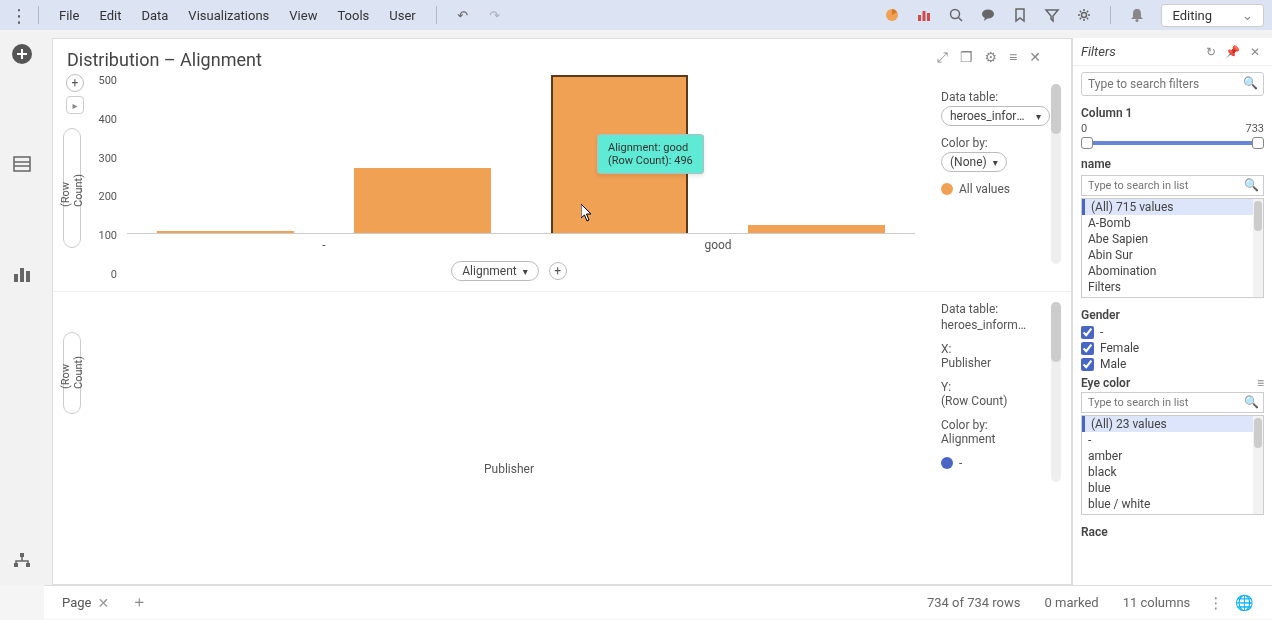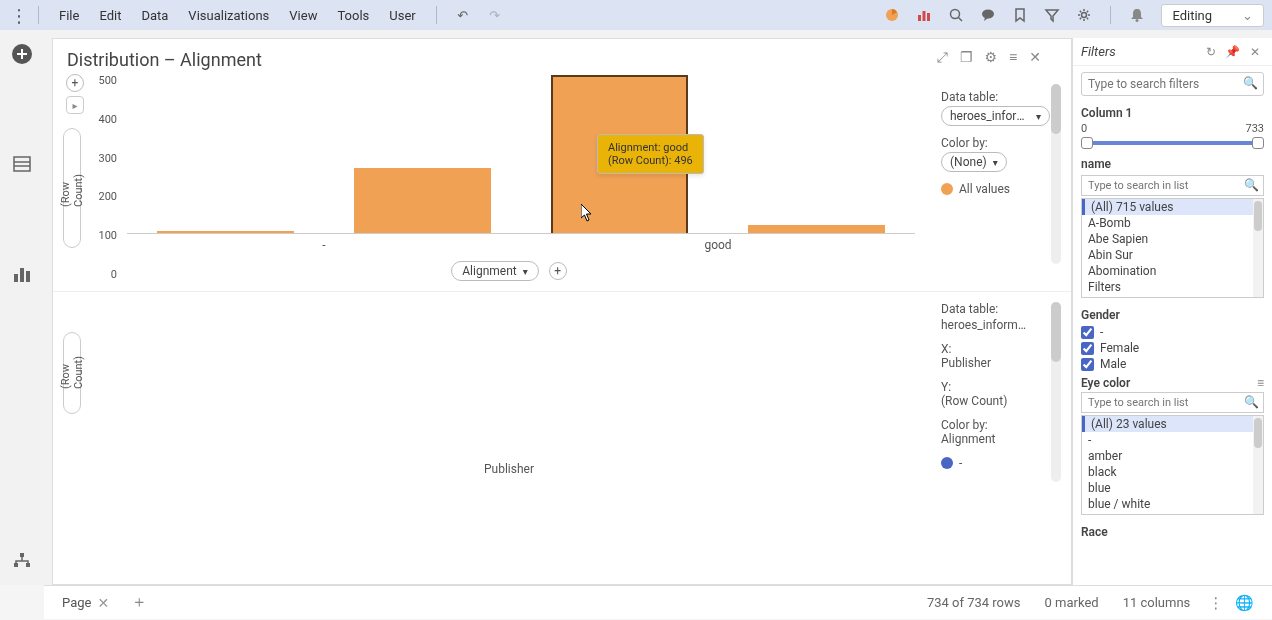--- a/index.html
+++ b/index.html
@@ -34,21 +34,21 @@
 .y-ticks { position:absolute; left:0; top:0; bottom:0; width:36px; display:flex; flex-direction:column; justify-content:space-between; font-size:11px; color:#555; text-align:right; padding-right:6px;}
 .bar-slot { flex:1; display:flex; justify-content:center; align-items:flex-end; height:100%; }
 .bar { background:#f0a154; width:70%; }
 .bar.selected { border:2px solid #5a3a1a; border-bottom:none;}
 .x-labels { display:flex; margin-left:40px; margin-right:16px; }
 .x-labels div { flex:1; text-align:center; font-size:12px; color:#555; padding-top:4px;}
 .axis-selector { text-align:center; margin-top:8px; }
 .axis-pill { display:inline-flex; align-items:center; gap:6px; border:1px solid #bbb; border-radius:12px; padding:2px 10px; font-size:12px; color:#444; cursor:pointer;}
 .plus-round { display:inline-flex; width:18px; height:18px; border:1px solid #bbb; border-radius:50%; align-items:center; justify-content:center; font-size:12px; color:#555; margin-left:6px; cursor:pointer;}
 
-.tooltip-box { position:absolute; background:#eab308; border:1px solid #bbb; border-radius:3px; padding:6px 10px; font-size:11px; color:#333; box-shadow:0 2px 4px rgba(0,0,0,0.1); white-space:nowrap;}
+.tooltip-box { position:absolute; background:#5eead4; border:1px solid #bbb; border-radius:3px; padding:6px 10px; font-size:11px; color:#333; box-shadow:0 2px 4px rgba(0,0,0,0.1); white-space:nowrap;}
 
 .side-config { width:130px; padding:10px 4px 10px 10px; font-size:12px; color:#555; position:relative;}
 .side-config .cfg-label { margin-top:6px; }
 .side-config .cfg-pill { display:inline-flex; align-items:center; gap:6px; border:1px solid #bbb; border-radius:12px; padding:2px 8px; font-size:12px; color:#444; margin-top:2px; max-width:110px; cursor:pointer;}
 .side-config .cfg-pill span.txt { overflow:hidden; text-overflow:ellipsis; white-space:nowrap; max-width:80px;}
 .legend-row { display:flex; align-items:center; gap:6px; margin-top:10px;}
 .legend-swatch { width:12px; height:12px; border-radius:50%; }
 
 .viz2 { border-top: 1px solid #eee; margin-top:0px;}
 .viz2 .chart-area2 { display:flex; padding:0 10px 10px 10px;}

